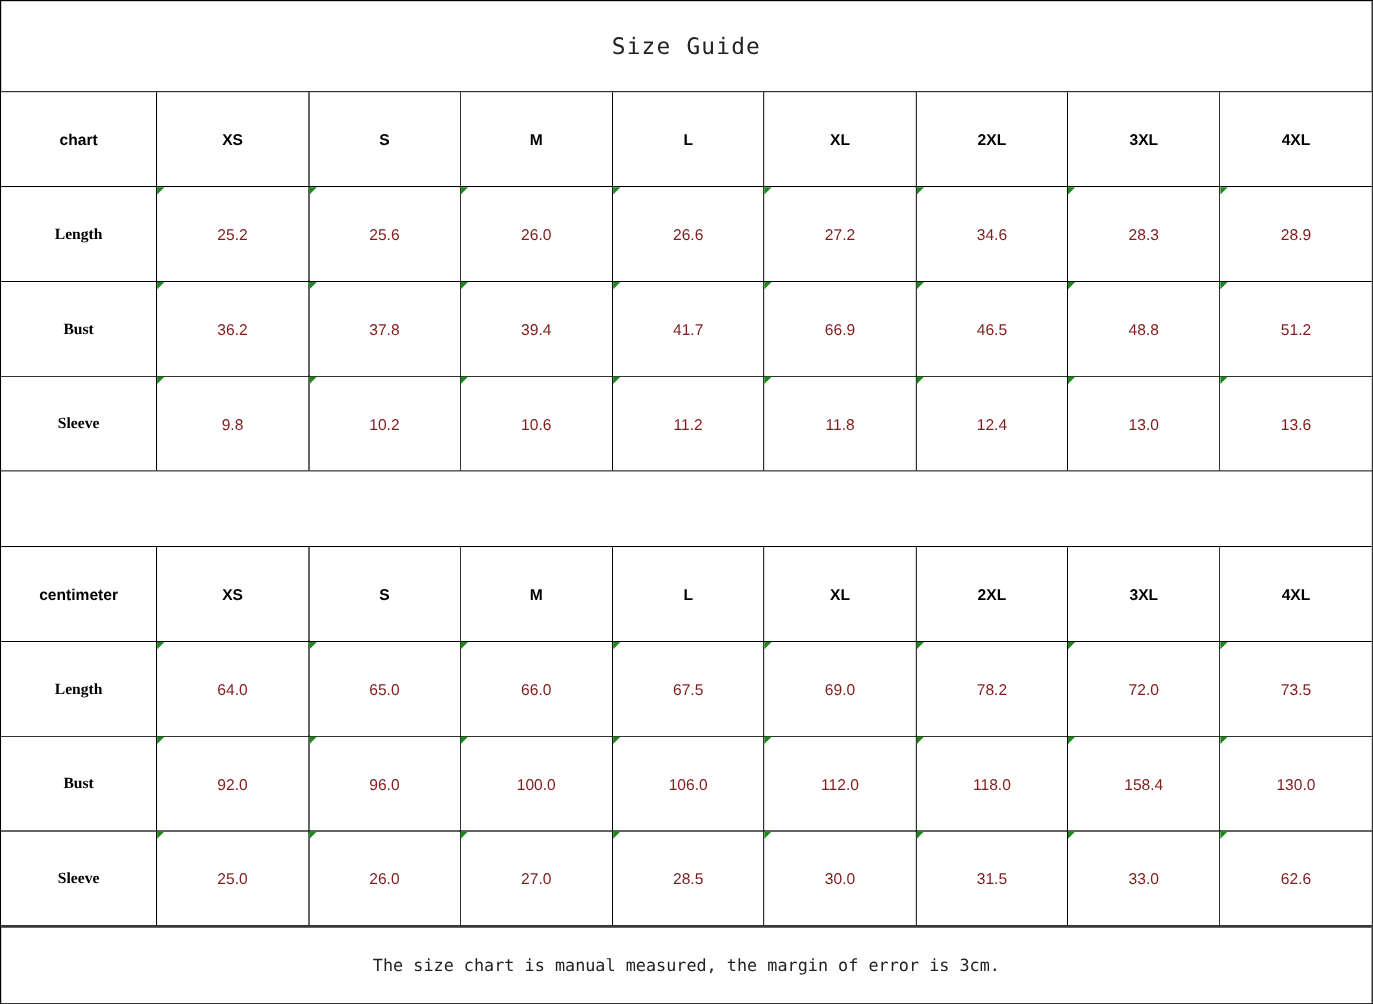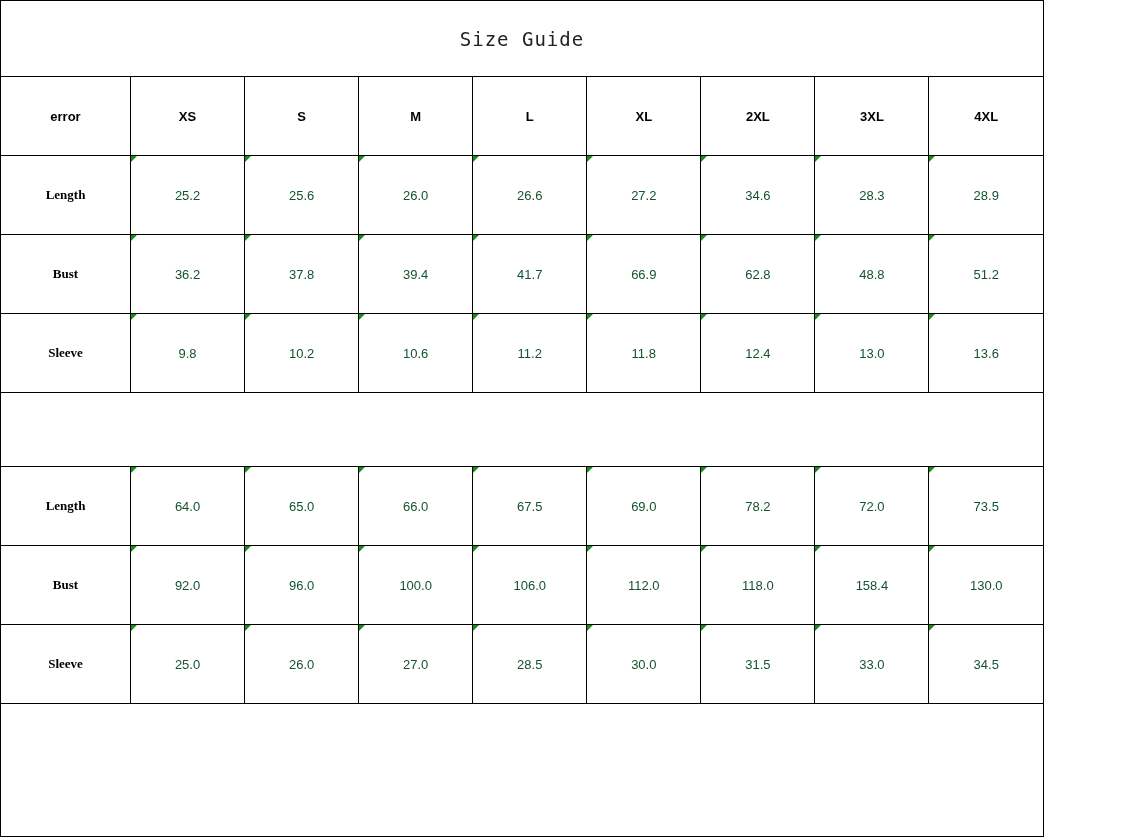--- a/index.html
+++ b/index.html
@@ -8,21 +8,21 @@
     background: #ffffff;
   }
   body {
     width: 1144px;
     height: 837px;
     font-family: "Liberation Sans", sans-serif;
     color: #000000;
     overflow: hidden;
   }
   .page {
-    width: 1044px;
+    width: 1144px;
     height: 837px;
     box-sizing: border-box;
     border: 1px solid #000000;
     position: relative;
     display: flex;
     flex-direction: column;
   }
   .title {
     height: 76px;
     line-height: 76px;
@@ -64,21 +64,21 @@
     font-size: 13.5px;
   }
   .rowlbl {
     font-weight: bold;
     font-size: 13.5px;
     font-family: Liberation Serif, serif;
   }
   .val {
     font-weight: normal;
     font-size: 13px;
-    color: #14532d;
+    color: #7f1d1d;
   }
   
   .mark::before {
     content: "";
     position: absolute;
     left: 0px;
     top: 0px;
     width: 0;
     height: 0;
     border-top: 6px solid #1a8b1a;
@@ -108,21 +108,21 @@
 <body>
 
 <div class="page">
 
   <div class="title">Size Guide</div>
 
   <div class="block">
     <table class="size-table">
       <tbody>
           <tr>
-        <td class="col-head hdr">error</td>
+        <td class="col-head hdr">chart</td>
         <td class="hdr">XS</td>
         <td class="hdr">S</td>
         <td class="hdr">M</td>
         <td class="hdr">L</td>
         <td class="hdr">XL</td>
         <td class="hdr">2XL</td>
         <td class="hdr">3XL</td>
         <td class="hdr">4XL</td>
       </tr>
       <tr>
@@ -136,21 +136,21 @@
         <td class="val mark">28.3</td>
         <td class="val mark">28.9</td>
       </tr>
       <tr>
         <td class="col-head rowlbl">Bust</td>
         <td class="val mark">36.2</td>
         <td class="val mark">37.8</td>
         <td class="val mark">39.4</td>
         <td class="val mark">41.7</td>
         <td class="val mark">66.9</td>
-        <td class="val mark">62.8</td>
+        <td class="val mark">46.5</td>
         <td class="val mark">48.8</td>
         <td class="val mark">51.2</td>
       </tr>
       <tr>
         <td class="col-head rowlbl">Sleeve</td>
         <td class="val mark">9.8</td>
         <td class="val mark">10.2</td>
         <td class="val mark">10.6</td>
         <td class="val mark">11.2</td>
         <td class="val mark">11.8</td>
@@ -160,20 +160,31 @@
       </tr>
     </tbody>
       </table>
   </div>
 
   <div class="spacer-band"></div>
 
   <div class="block">
     <table class="size-table">
       <tbody>
+          <tr>
+        <td class="col-head hdr">centimeter</td>
+        <td class="hdr">XS</td>
+        <td class="hdr">S</td>
+        <td class="hdr">M</td>
+        <td class="hdr">L</td>
+        <td class="hdr">XL</td>
+        <td class="hdr">2XL</td>
+        <td class="hdr">3XL</td>
+        <td class="hdr">4XL</td>
+      </tr>
       <tr>
         <td class="col-head rowlbl">Length</td>
         <td class="val mark">64.0</td>
         <td class="val mark">65.0</td>
         <td class="val mark">66.0</td>
         <td class="val mark">67.5</td>
         <td class="val mark">69.0</td>
         <td class="val mark">78.2</td>
         <td class="val mark">72.0</td>
         <td class="val mark">73.5</td>
@@ -191,20 +202,21 @@
       </tr>
       <tr>
         <td class="col-head rowlbl">Sleeve</td>
         <td class="val mark">25.0</td>
         <td class="val mark">26.0</td>
         <td class="val mark">27.0</td>
         <td class="val mark">28.5</td>
         <td class="val mark">30.0</td>
         <td class="val mark">31.5</td>
         <td class="val mark">33.0</td>
-        <td class="val mark">34.5</td>
+        <td class="val mark">62.6</td>
       </tr>
     </tbody>
       </table>
   </div>
 
+  <div class="footer">The size chart is manual measured, the margin of error is 3cm.</div>
 
 </div>
 
 </body></html>

